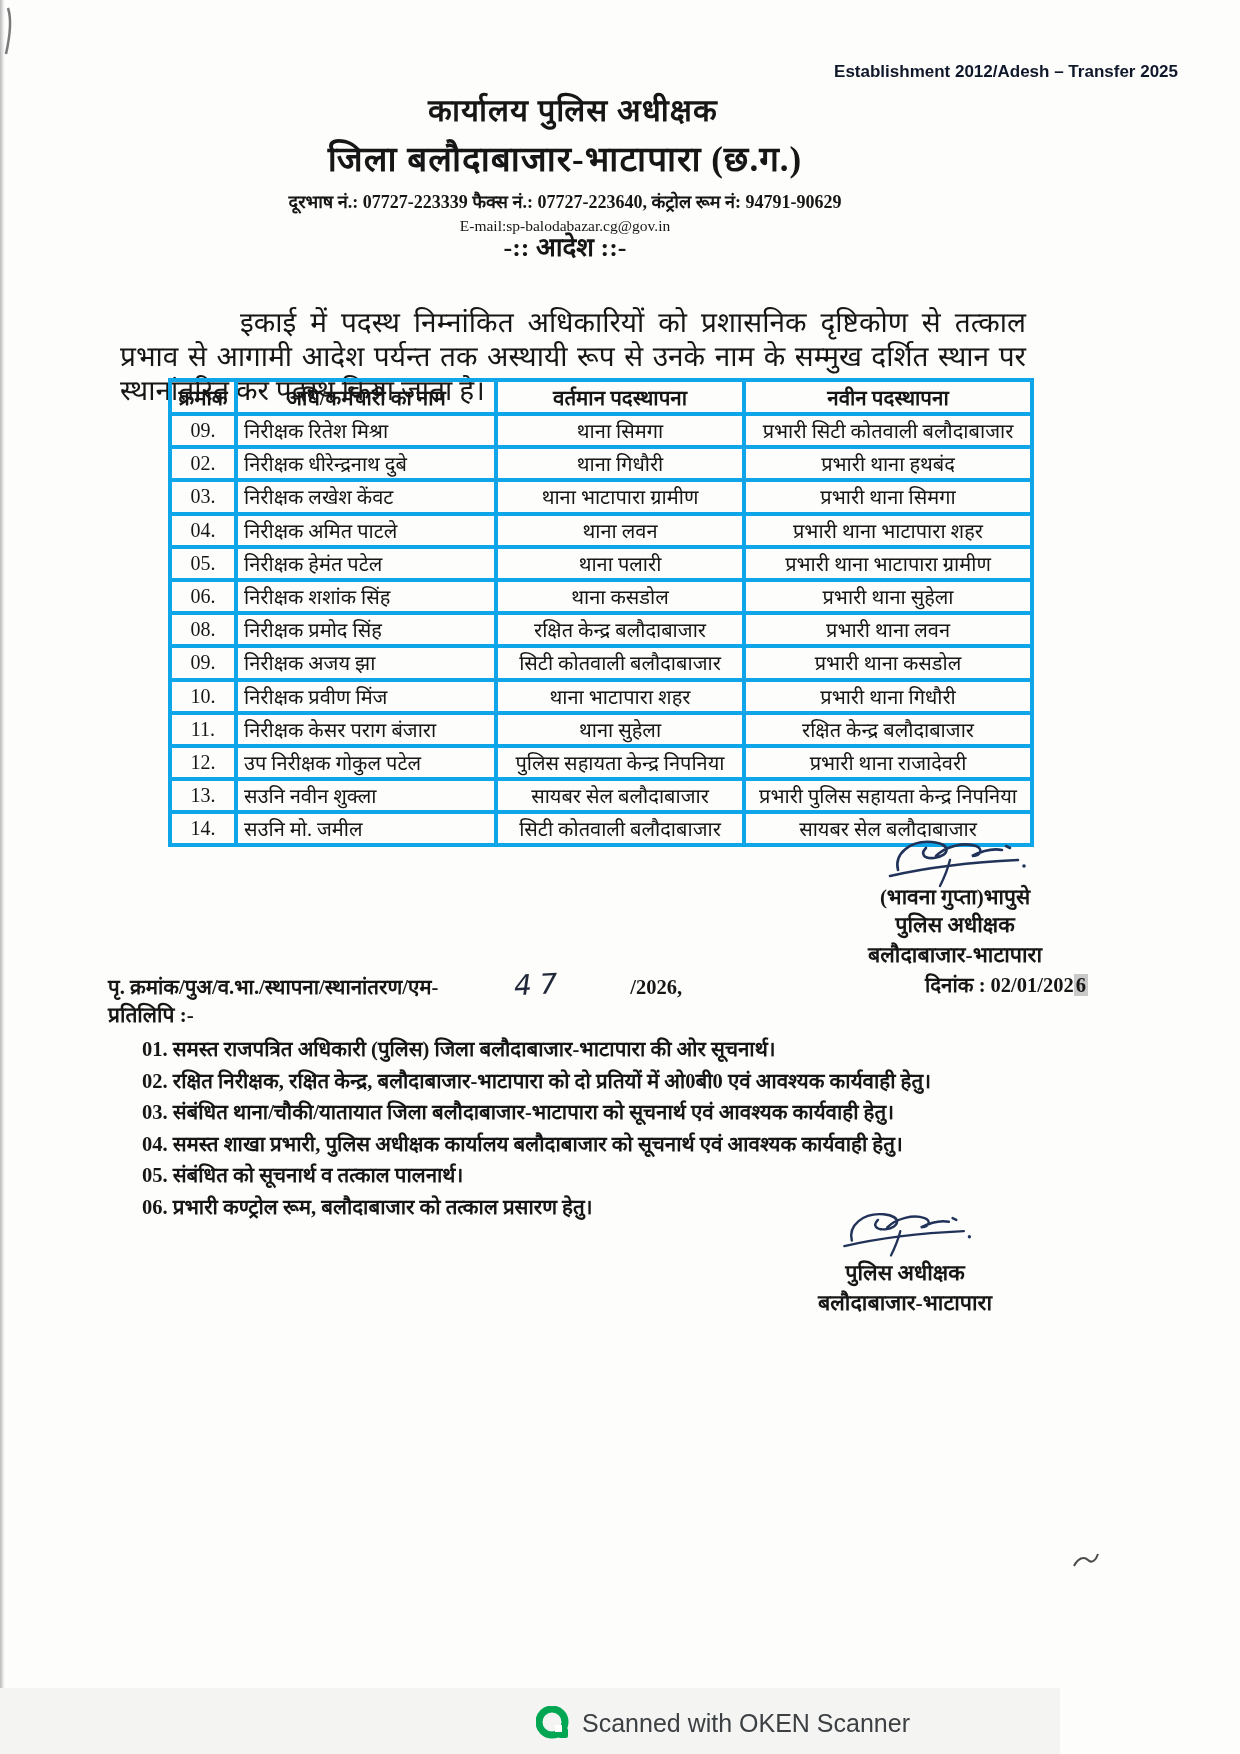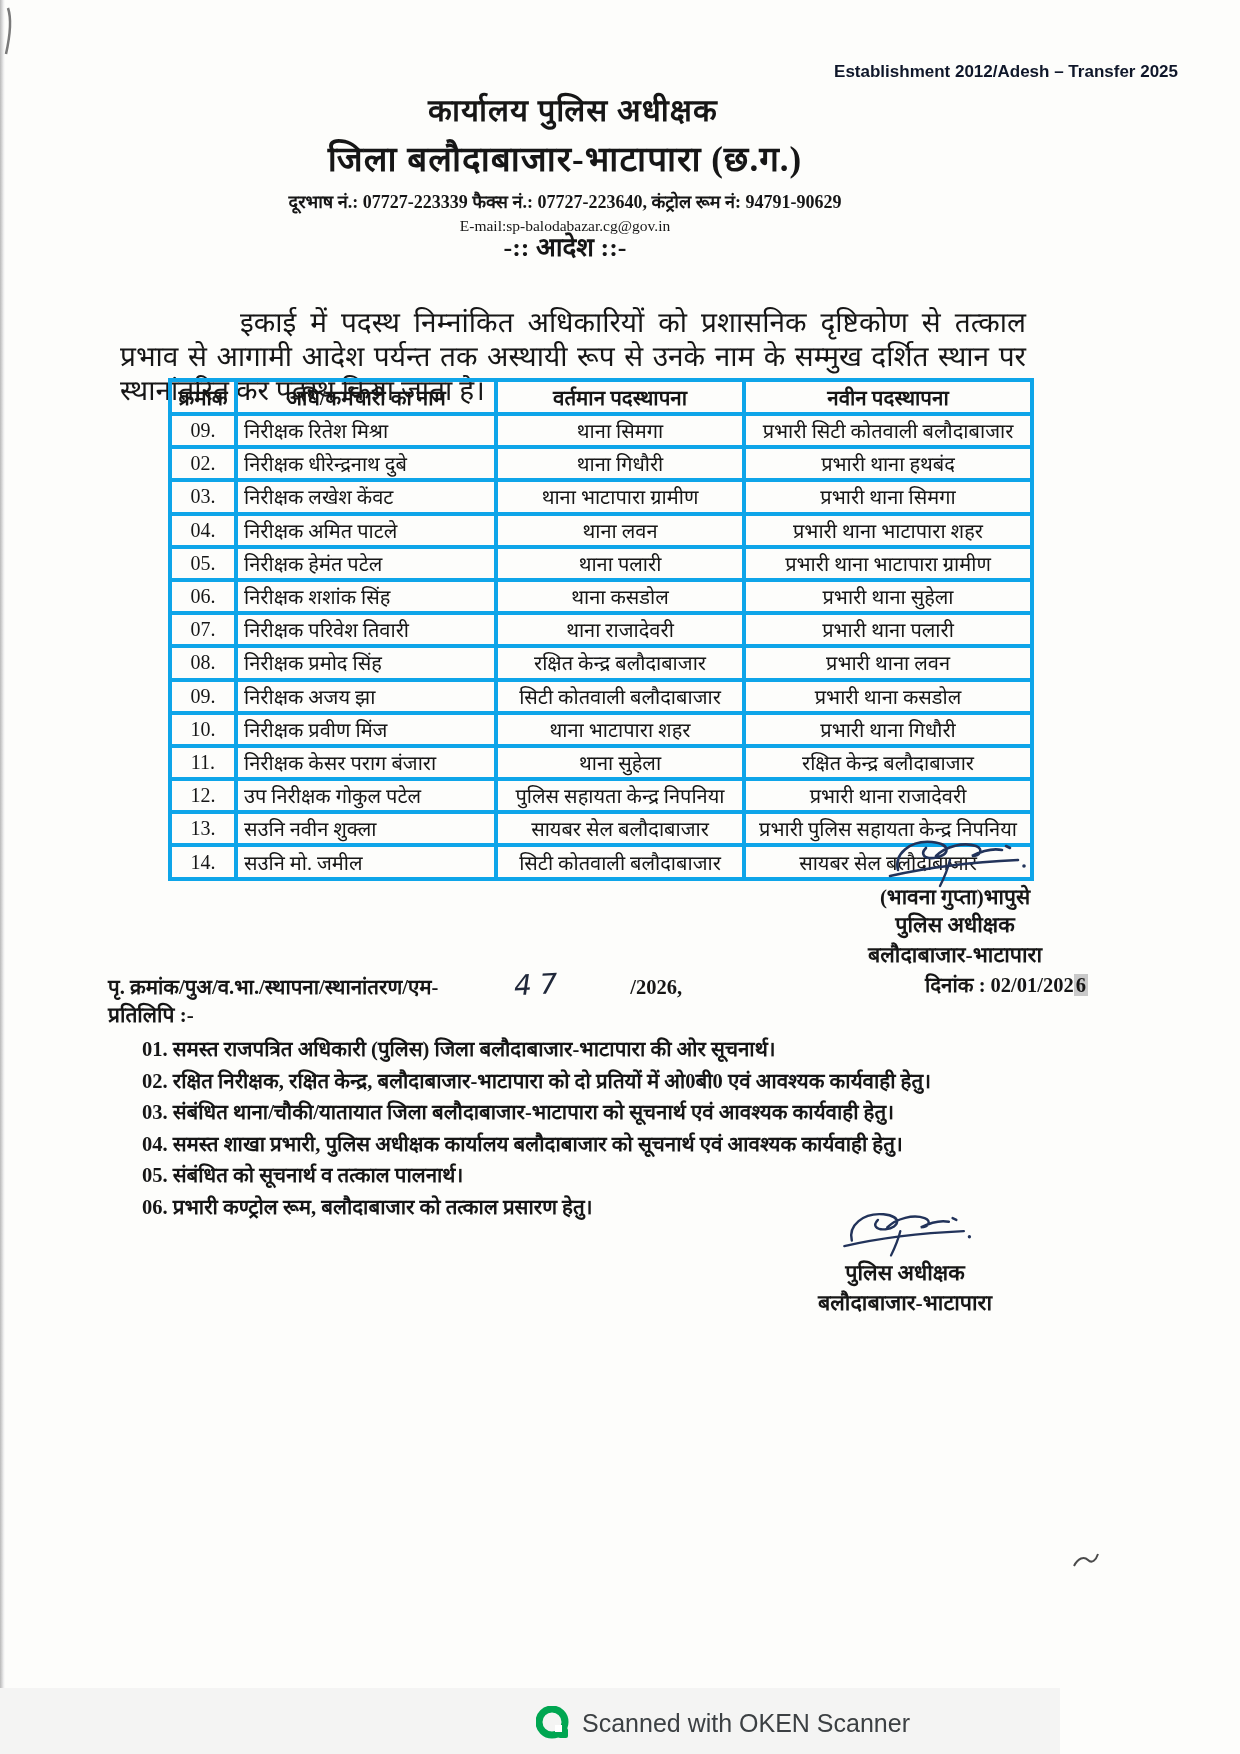--- a/index.html
+++ b/index.html
@@ -118,26 +118,20 @@
       <td class="col-cur">थाना पलारी</td>
       <td class="col-new">प्रभारी थाना भाटापारा ग्रामीण</td>
     </tr>
     <tr>
       <td class="col-sno">06.</td>
       <td class="col-name">निरीक्षक शशांक सिंह</td>
       <td class="col-cur">थाना कसडोल</td>
       <td class="col-new">प्रभारी थाना सुहेला</td>
     </tr>
     <tr>
-      <td class="col-sno">07.</td>
-      <td class="col-name">निरीक्षक परिवेश तिवारी</td>
-      <td class="col-cur">थाना राजादेवरी</td>
-      <td class="col-new">प्रभारी थाना पलारी</td>
-    </tr>
-    <tr>
       <td class="col-sno">08.</td>
       <td class="col-name">निरीक्षक प्रमोद सिंह</td>
       <td class="col-cur">रक्षित केन्द्र बलौदाबाजार</td>
       <td class="col-new">प्रभारी थाना लवन</td>
     </tr>
     <tr>
       <td class="col-sno">09.</td>
       <td class="col-name">निरीक्षक अजय झा</td>
       <td class="col-cur">सिटी कोतवाली बलौदाबाजार</td>
       <td class="col-new">प्रभारी थाना कसडोल</td>

